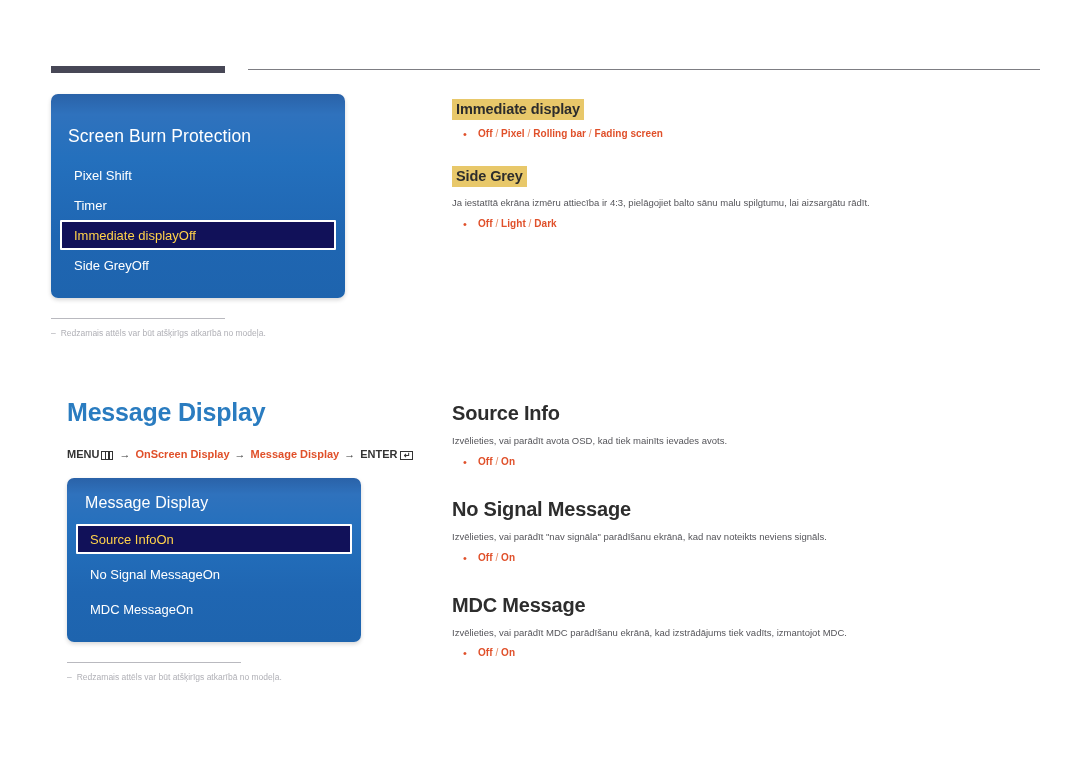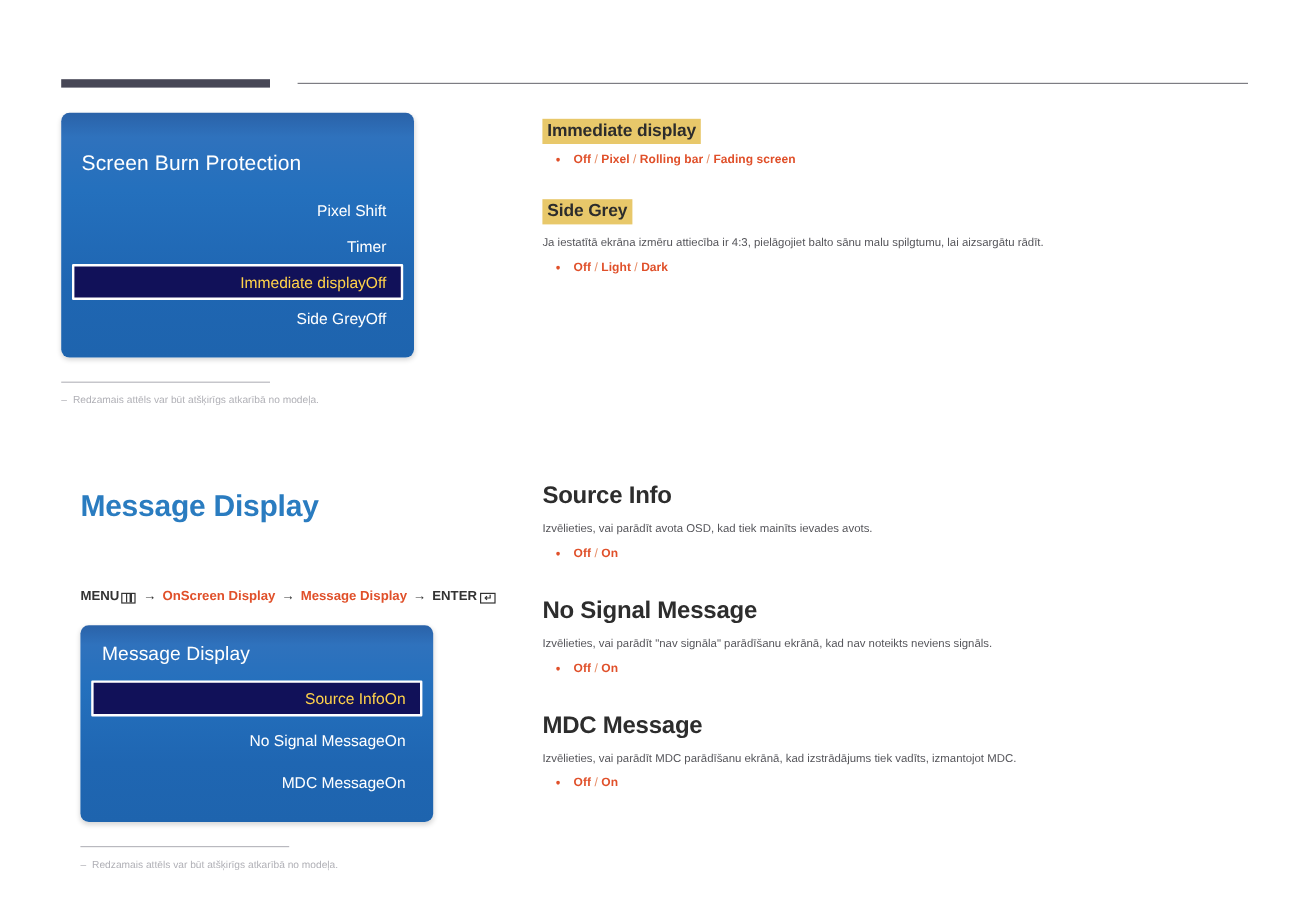--- a/index.html
+++ b/index.html
@@ -56,21 +56,21 @@
     letter-spacing: 0.1px;
   }
   .osd-title.small {
     font-size: 16px;
     padding: 16px 0 12px 18px;
   }
   .osd-rows { padding: 0 9px; }
   .osd-row {
     display: flex;
     align-items: center;
-    justify-content: flex-end;
+    justify-content: flex-start;
     height: 30px;
     padding: 0 12px;
     box-sizing: border-box;
     color: #ffffff;
     font-size: 13px;
     border: 2px solid transparent;
   }
   .osd-row.spaced { height: 30px; margin-bottom: 0px; }
   .osd-row .osd-label { white-space: nowrap; }
   .osd-row .osd-value { white-space: nowrap; }
@@ -110,21 +110,21 @@
   }
   .breadcrumb {
     font-size: 11px;
     color: #333333;
     font-weight: bold;
     margin-top: 21px;
     display: flex;
     align-items: flex-end;
     white-space: nowrap;
   }
-  .breadcrumb .bc-accent { color: #e0502a; margin-top: 33px; }
+  .breadcrumb .bc-accent { color: #e0502a; }
   .breadcrumb .bc-arrow { margin: 0 5px; color: #333; font-weight: normal; }
   .icon-menu {
     display: inline-block;
     width: 12px;
     height: 9px;
     border: 1.4px solid #333;
     position: relative;
     margin: 0 1px 0 2px;
     vertical-align: -1px;
     box-sizing: border-box;
@@ -251,21 +251,21 @@
     <div><span class="head-hl">Side Grey</span></div>
     <div class="desc">Ja iestatītā ekrāna izmēru attiecība ir 4:3, pielāgojiet balto sānu malu spilgtumu, lai aizsargātu rādīt.</div>
     <div class="opts">
       <span class="bullet">•</span>
       <span class="opt-text"><span>Off</span><span class="sep"> / </span><span>Light</span><span class="sep"> / </span><span>Dark</span></span>
     </div>
   </div>
 
 </div>
 
-<div class="col-left" style="top:408px;padding-left:16px;">
+<div class="col-left" style="top:398px;padding-left:16px;">
   <div class="section-title-blue">Message Display</div>
 
   <div class="breadcrumb">
     <span>MENU</span>
     <span class="icon-menu"></span>
     <span class="bc-arrow">→</span>
     <span class="bc-accent">OnScreen Display</span>
     <span class="bc-arrow">→</span>
     <span class="bc-accent">Message Display</span>
     <span class="bc-arrow">→</span>

